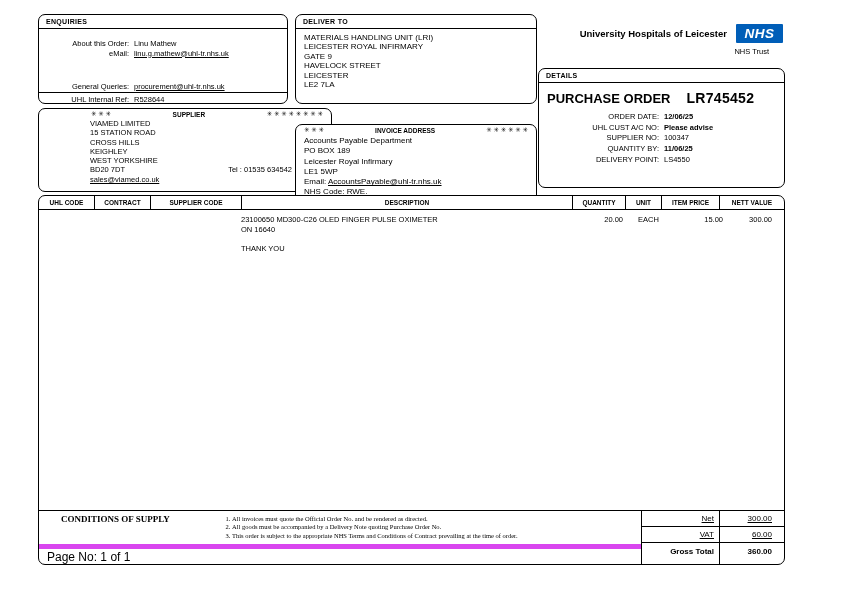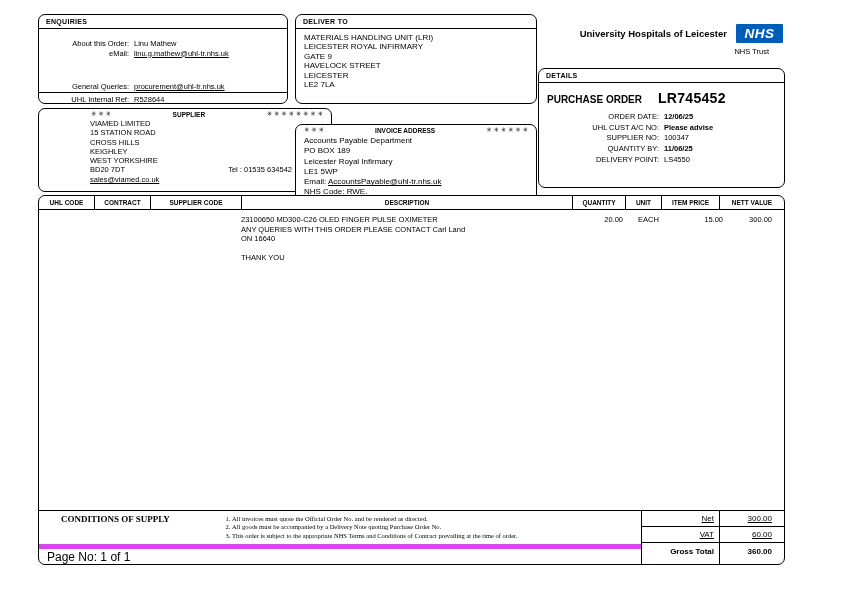--- a/index.html
+++ b/index.html
@@ -30,21 +30,21 @@
   .nhs-row{display:flex;align-items:center;justify-content:flex-end;gap:9px;}
   .nhs-org{font-size:9.5px;font-weight:bold;}
   .nhs-logo{width:47px;height:19px;background:#005EB8;color:#fff;display:flex;align-items:center;
             justify-content:center;font-style:italic;font-weight:bold;font-size:13.5px;
             letter-spacing:.5px;border-radius:1px;}
   .nhs-trust{text-align:right;font-size:7.5px;margin-top:4px;padding-right:14px;}
 
   
   #details-box{left:538px;top:68px;width:245px;height:118px;}
   .po-row{display:flex;align-items:baseline;padding:7px 8px 5px;}
-  .po-label{font-size:10px;font-weight:bold;}
+  .po-label{font-size:13px;font-weight:bold;}
   .po-number{font-size:14px;font-weight:bold;margin-left:16px;letter-spacing:.3px;}
   .dt-row{display:flex;height:10.8px;align-items:center;}
   .dt-lbl{width:120px;text-align:right;font-size:7.5px;flex:none;}
   .dt-val{margin-left:5px;font-size:7.5px;}
   .bv{font-weight:bold;}
 
   
   #supplier-box{left:38px;top:108px;width:248px;height:82px;padding-left:44px;}
   .sup-content{padding:1px 7px 0;font-size:7.5px;line-height:9.3px;}
   .sup-last{display:flex;}
@@ -214,21 +214,20 @@
       <div class="th c6">UNIT</div>
       <div class="th c7">ITEM PRICE</div>
       <div class="th c8">NETT VALUE</div>
     </div>
     <div class="tbody-row">
       <div class="td c1"></div>
       <div class="td c2"></div>
       <div class="td c3"></div>
       <div class="td c4">
         <div>23100650 MD300-C26 OLED FINGER PULSE OXIMETER</div>
-        <div>ANY QUERIES WITH THIS ORDER PLEASE CONTACT Carl Land</div>
         <div>ON 16640</div>
         <div class="desc-footer">THANK YOU</div>
       </div>
       <div class="td c5 num">20.00</div>
       <div class="td c6 ctr">EACH</div>
       <div class="td c7 num">15.00</div>
       <div class="td nett">300.00</div>
     </div>
 
     <div class="table-bottom">

